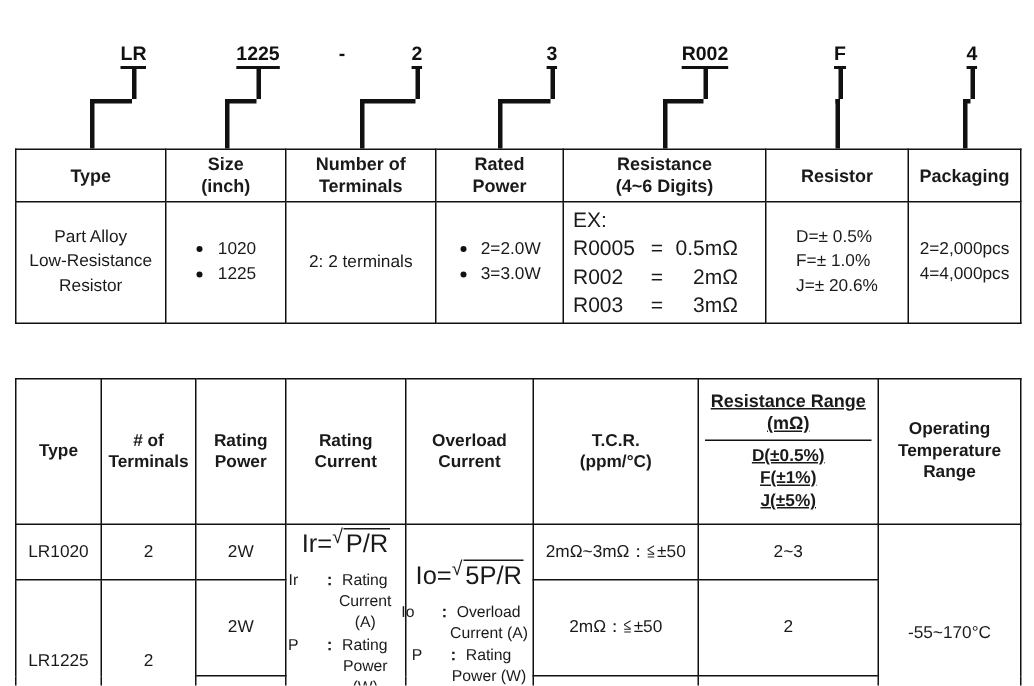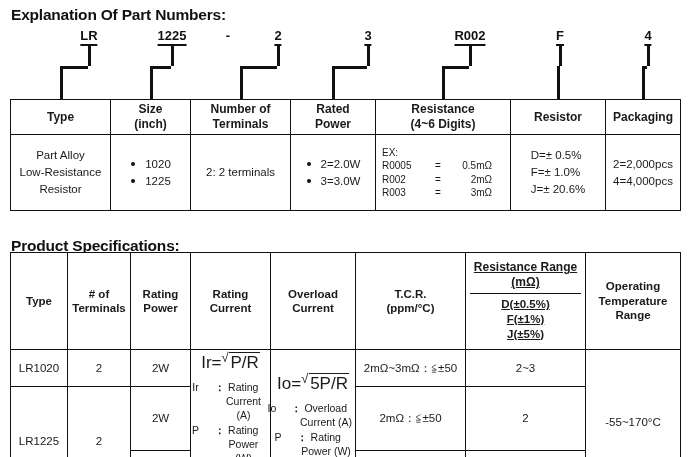--- a/index.html
+++ b/index.html
@@ -83,21 +83,21 @@
     left:1px;top:6px;
     width:4px;height:4px;
     border-radius:50%;
     background:#111;
   }
 
   .exblock{
     display:inline-block;
     text-align:left;
     line-height:1.35;
-    font-size:10px;
+    font-size:14px;
     white-space:pre;
   }
   .exrow{display:block;}
   .exrow .k{display:inline-block;width:48px;}
   .exrow .eq{display:inline-block;width:16px;text-align:center;}
   .exrow .v{display:inline-block;width:46px;text-align:right;}
 
   .stack{display:inline-block;text-align:left;line-height:1.45;font-size:11.5px;}
   .stack.c{text-align:center;}
 
@@ -155,21 +155,20 @@
     font-size:11.5px;
     line-height:1.3;
     padding:3px 2px 3px;
   }
 </style>
 </head>
 <body>
 
 <div class="wrap">
 
-  <div class="heading" id="heading-parts">Explanation Of Part Numbers:</div>
 
   <div class="pn-layer" id="pn-layer">
       <div class="pn-label ul" style="left: 89px; top: 0px;">LR</div>
       <div class="lead-v-top" style="left: 88px; top: 18px; height: 20px;"></div>
       <div class="lead-h" style="left: 60px; width: 28px; top: 38px;"></div>
       <div class="lead-v-bot" style="left: 60px; top: 38px; height: 34px;"></div>
       <div class="pn-label ul" style="left: 172px; top: 0px;">1225</div>
       <div class="lead-v-top" style="left: 171px; top: 18px; height: 20px;"></div>
       <div class="lead-h" style="left: 150px; width: 21px; top: 38px;"></div>
       <div class="lead-v-bot" style="left: 150px; top: 38px; height: 34px;"></div>
@@ -233,21 +232,20 @@
         <td>
           <span class="stack" id="pn-tol"><span style="display: block;">D=± 0.5%</span><span style="display: block;">F=± 1.0%</span><span style="display: block;">J=± 20.6%</span></span>
         </td>
         <td>
           <span class="stack" id="pn-pack"><span style="display: block;">2=2,000pcs</span><span style="display: block;">4=4,000pcs</span></span>
         </td>
       </tr>
     </tbody>
   </table>
 
-  <div class="heading" id="heading-specs">Product Specifications:</div>
 
   <table class="grid" id="table-specs">
     <colgroup>
       <col style="width:57px">
         <col style="width:63px">
         <col style="width:60px">
       <col style="width:80px">
         <col style="width:85px">
         <col style="width:110px">
       <col style="width:120px">

